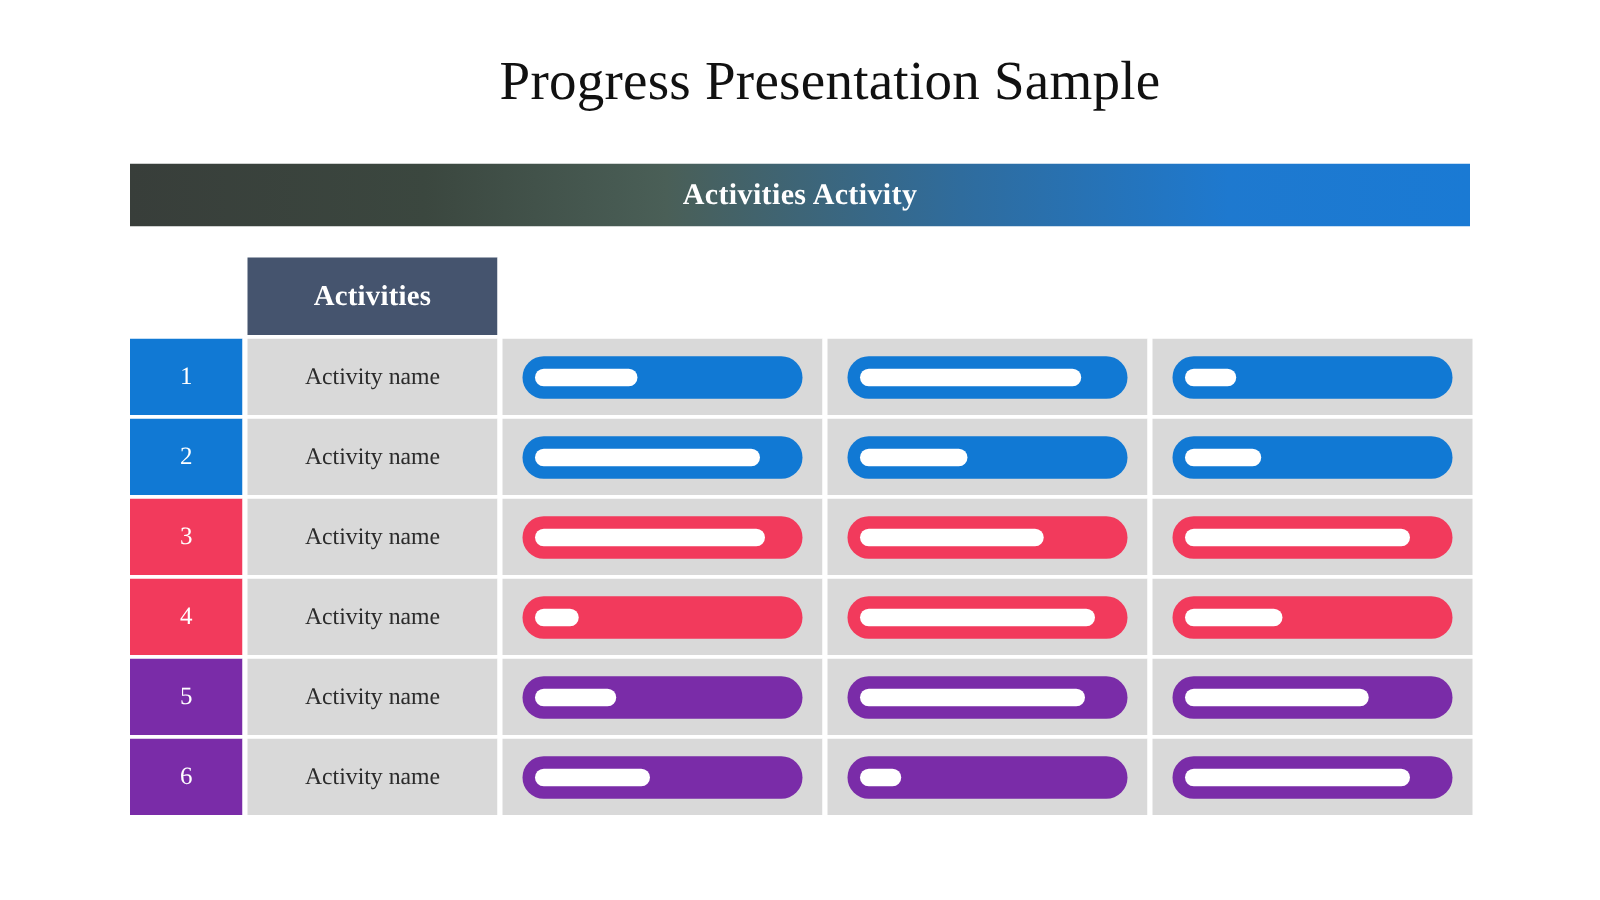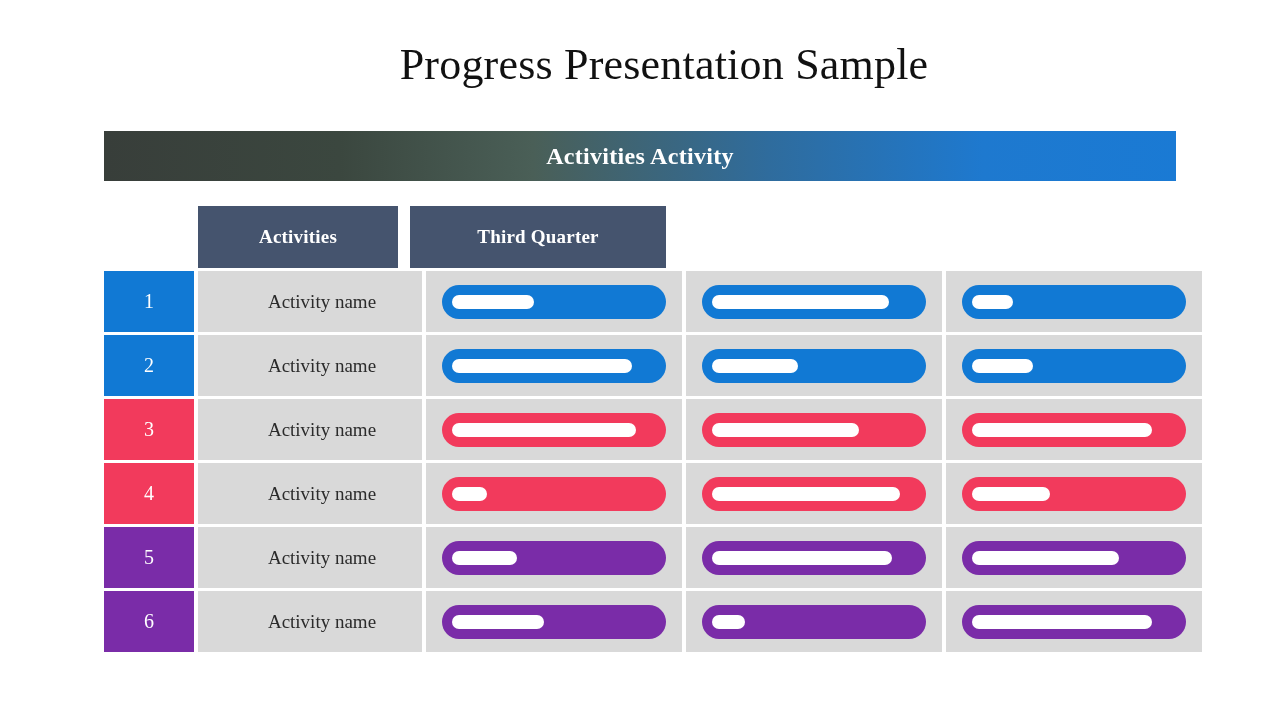--- a/index.html
+++ b/index.html
@@ -66,34 +66,34 @@
   }
   .row {
     display: flex;
     width: 100%;
     margin-bottom: 3px;
   }
   .row:last-child { margin-bottom: 0; }
 
   
   .cell-num   { width: 90px; flex: 0 0 90px; }
-  .cell-act   { width: 200px; flex: 0 0 200px; padding-left: 24px; }
+  .cell-act   { width: 200px; flex: 0 0 200px; }
   .cell-q     { width: 256px; flex: 0 0 256px; }
 
   .gap { width: 4px; flex: 0 0 4px; background: #ffffff; }
 
   
   .header-row .hcell {
     background: #45546e;
     height: 62px;
     display: flex;
     align-items: center;
     justify-content: center;
     color: #ffffff;
-    font-size: 19px;
+    font-size: 23px;
     font-weight: bold;
     letter-spacing: 0.2px;
   }
   .header-row .spacer-num {
     width: 90px;
     flex: 0 0 90px;
     background: #ffffff;
   }
   .header-row .hcell-act { width: 200px; flex: 0 0 200px; }
   .header-row .hcell-q   { width: 256px; flex: 0 0 256px; }
@@ -156,21 +156,20 @@
 
   <div class="table">
 
     <div class="row header-row">
       <div class="spacer-num"></div>
       <div class="gap"></div>
       <div class="hcell hcell-act">Activities</div>
       <div class="gap"></div>
       <div class="gap"></div>
       <div class="gap"></div>
-      <div class="hcell hcell-q">Third Quarter</div>
     </div>
 
     <div id="body-rows">
         <div class="row body-row">
           <div class="cell-num num" style="background: rgb(17, 121, 212);">1</div>
           <div class="gap"></div>
           <div class="cell-act act">Activity name</div>
           <div class="gap"></div>
           <div class="cell-q qcell">
             <div class="pill" style="background: rgb(17, 121, 212);">

